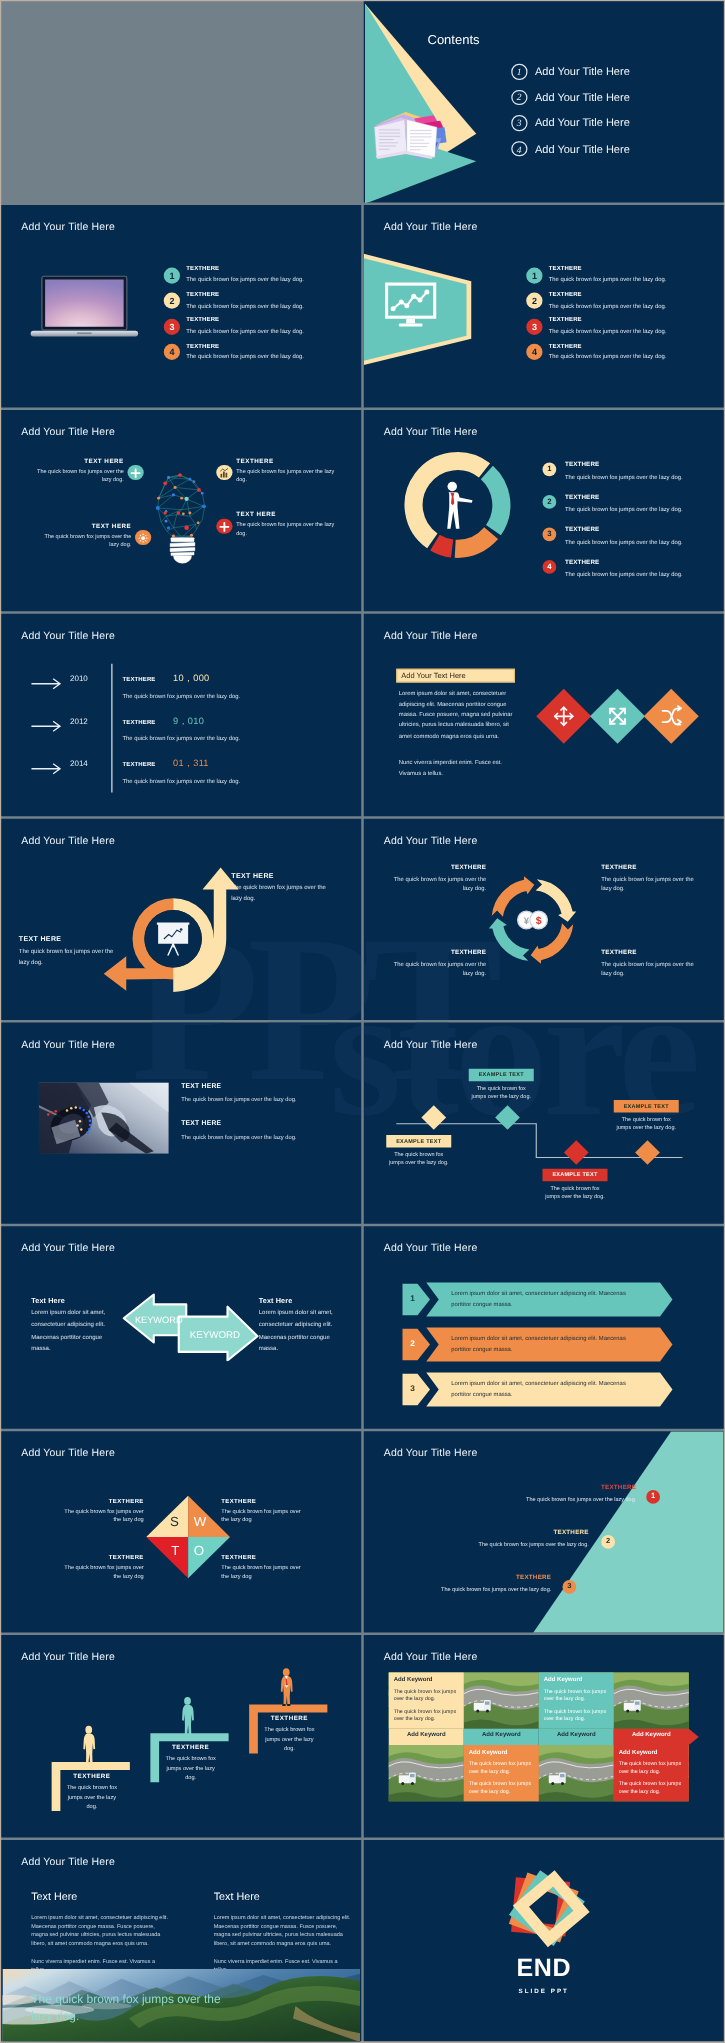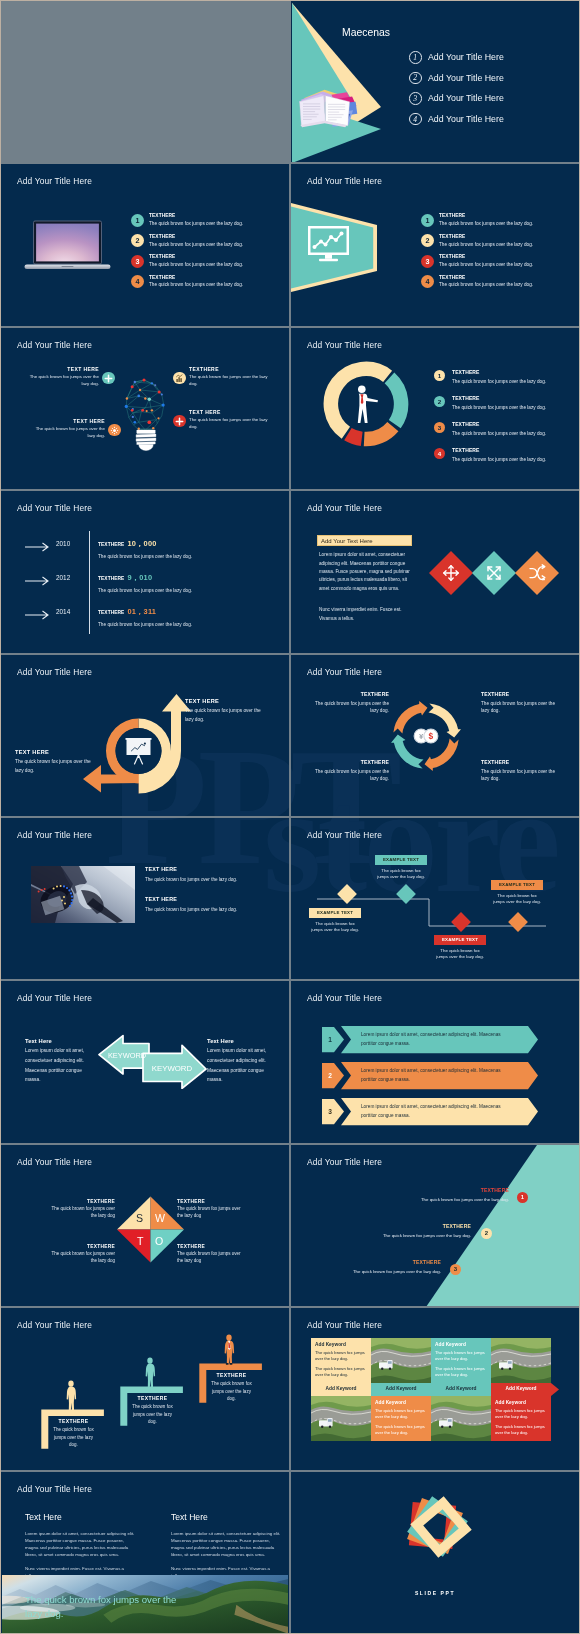--- a/index.html
+++ b/index.html
@@ -30,21 +30,21 @@
   .ibub{position:absolute;width:12.5px;height:12.5px;border-radius:50%;
         display:flex;align-items:center;justify-content:center;}
   .li6{display:flex;align-items:flex-start;height:26px;}
   .n6{width:11px;height:11px;border-radius:50%;display:flex;align-items:center;
       justify-content:center;font-size:6.2px;font-weight:bold;color:#0d2338;flex:0 0 auto;margin-top:.5px;}
   .n6.w{color:#fff;}
   .tx6{margin-left:7px;}
   .tx6 b{display:block;font-size:5px;font-weight:bold;color:#ffffff;letter-spacing:.1px;}
   .tx6 i{display:block;font-style:normal;font-size:4.7px;color:#e4eaf2;line-height:1.5;margin-top:2.5px;}
   .s7l{font-size:4.8px;font-weight:bold;color:#ffffff;letter-spacing:.1px;}
-  .s7v{font-size:7.4px;font-weight:bold;margin-left:3px;letter-spacing:.2px;text-align:center;}
+  .s7v{font-size:7.4px;font-weight:normal;margin-left:14px;letter-spacing:.2px;text-align:center;}
   .s7b{font-size:4.7px;color:#dde5ee;margin-top:4px;}
   .h9{font-size:5.6px;font-weight:bold;color:#ffffff;letter-spacing:.3px;}
   .b9{font-size:4.8px;color:#dde5ee;line-height:2.0;margin-top:2px;}
   .h10{font-size:5px;font-weight:bold;color:#ffffff;letter-spacing:.2px;}
   .b10{font-size:4.7px;color:#dde5ee;line-height:1.62;margin-top:3px;}
   .h11{font-size:5.4px;font-weight:bold;color:#ffffff;letter-spacing:.2px;}
   .b11{font-size:4.6px;color:#dde5ee;line-height:1.62;margin-top:4px;}
   .lab12{font-size:4.4px;font-weight:bold;color:#1c2a1a;text-align:center;
          padding:2.2px 0 2.4px;letter-spacing:.2px;}
   .lab12.w12{color:#fff;}
@@ -112,21 +112,21 @@
       <path d="M31,10 L33,40 L33,10 Z" fill="#c9c2da"></path>
       <g stroke="#8f8aa8" stroke-width=".45" opacity=".7">
         <path d="M7,19.5 h20 M7,22.5 h20 M7,25.5 h20 M7,28.5 h14 M7,31.5 h18 M7,34.5 h16 M7,37.5 h10"></path>
       </g>
       <g stroke="#8f8aa8" stroke-width=".45" opacity=".7">
         <path d="M36,20 h20 M36,23 h20 M36,26 h20 M36,29 h13 M36,32 h18 M36,35 h16 M36,38 h10"></path>
       </g>
       <path d="M4,44 L32,39 L58,44 L56,46.5 L32,42 L6,46.5 Z" fill="#e5dcec"></path>
     </g>
   </svg>
-  <div class="abs" style="left:51px;top:26px;font-size:10.4px;color:#ffffff;">Maecenas</div>
+  <div class="abs" style="left:51px;top:26px;font-size:10.4px;color:#ffffff;">Contents</div>
   <div class="abs" style="left:118px;top:46px;">
     <div class="ci">
           <span class="cnum">1</span>
           <span class="clbl">Add Your Title Here</span>
         </div>
     <div class="ci">
           <span class="cnum">2</span>
           <span class="clbl">Add Your Title Here</span>
         </div>
     <div class="ci">
@@ -933,16 +933,17 @@
     <g transform="translate(-6,-1) rotate(-70)">
       <path fill="#ef8c48" fill-rule="evenodd" d="M-21.8,-21.8 H21.8 V21.8 H-21.8 Z M-13,-13 V13 H13 V-13 Z"></path>
         </g>
     <g transform="translate(-3.5,-.5) rotate(-55)">
       <path fill="#67c6bb" fill-rule="evenodd" d="M-21.8,-21.8 H21.8 V21.8 H-21.8 Z M-13,-13 V13 H13 V-13 Z"></path>
         </g>
     <g transform="rotate(-40)">
       <path fill="#fde2ab" fill-rule="evenodd" d="M-21.8,-21.8 H21.8 V21.8 H-21.8 Z M-12.6,-12.6 V12.6 H12.6 V-12.6 Z"></path>
         </g>
   </svg>
+  <div class="abs" style="left:0;top:92px;width:288px;text-align:center;font-size:20px;font-weight:bold;color:#ffffff;letter-spacing:.5px;">END</div>
   <div class="abs" style="left:0;top:118px;width:288px;text-align:center;font-size:5px;font-weight:bold;color:#ffffff;letter-spacing:1.6px;">SLIDE PPT</div>
 </div>
 
 </div>
 
 </body></html>

